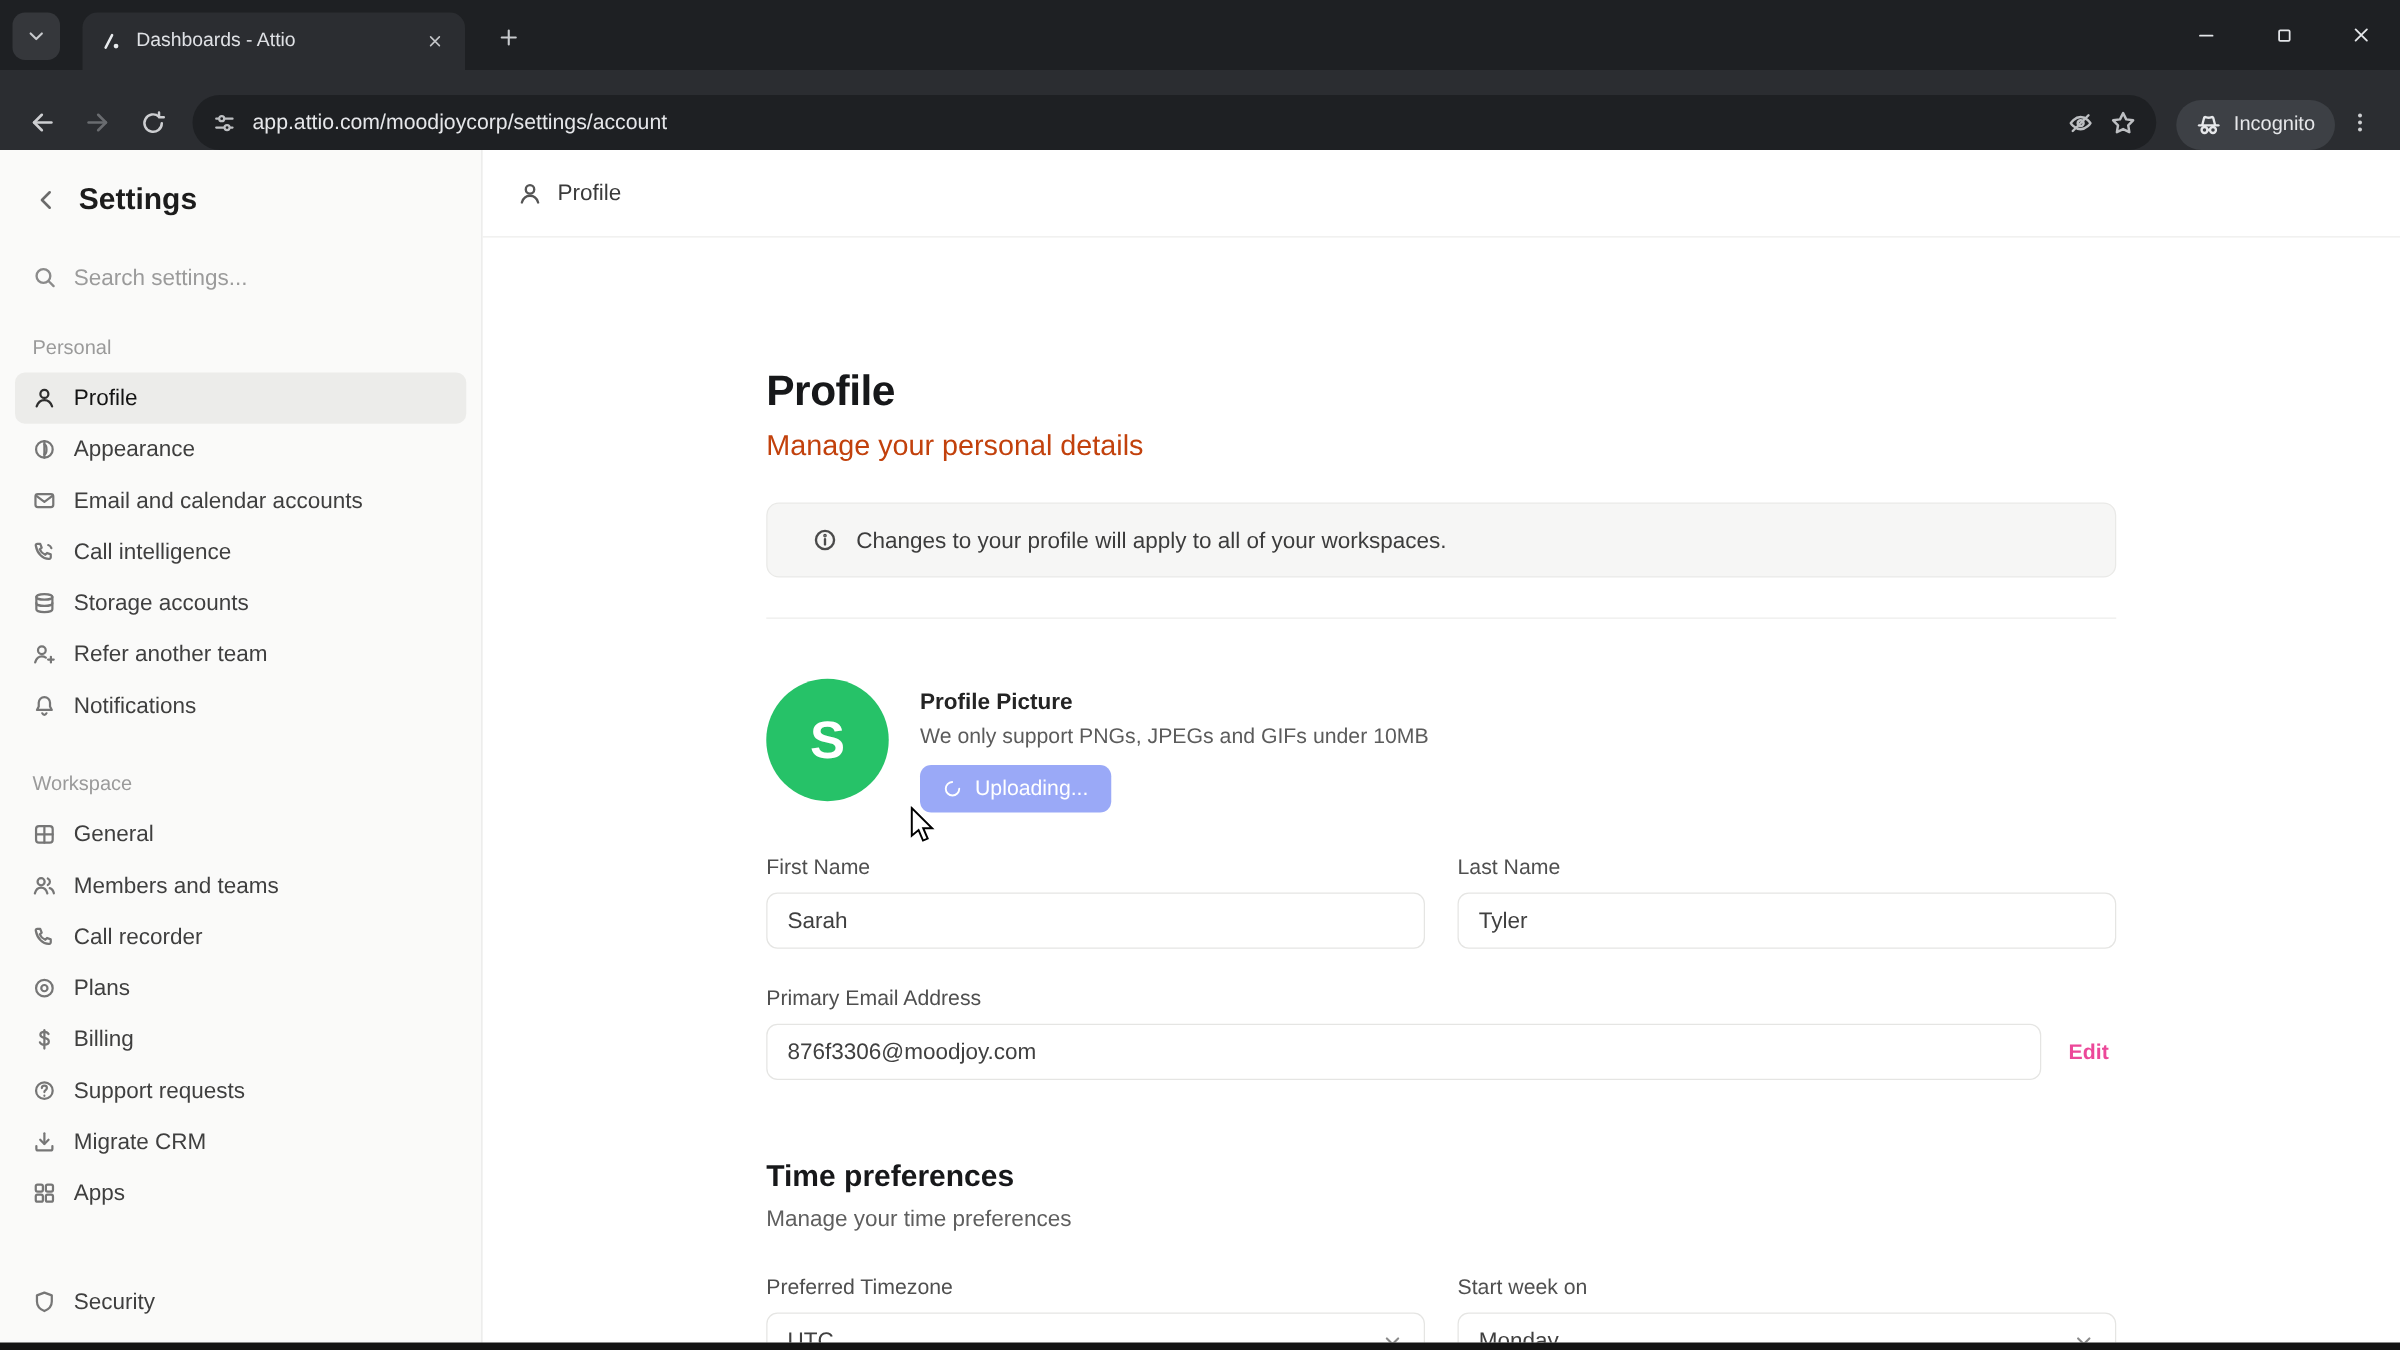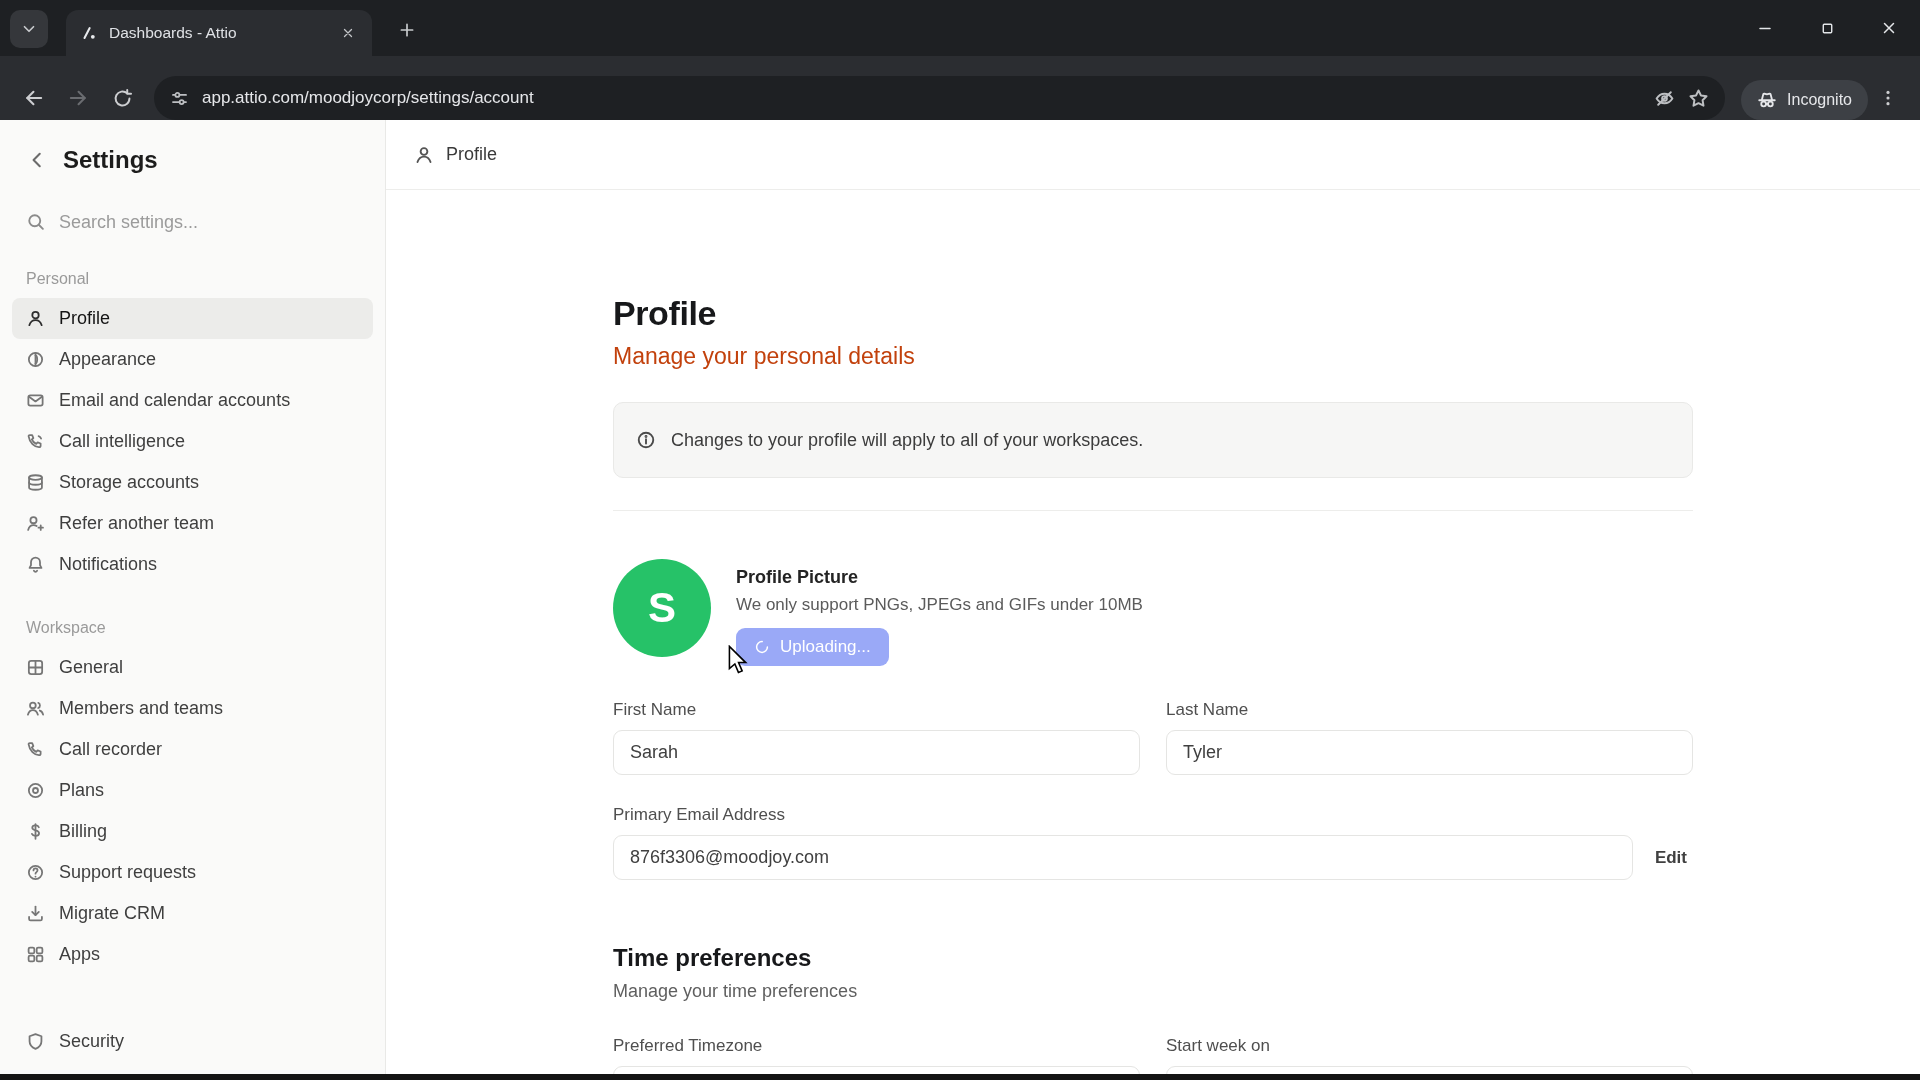--- a/index.html
+++ b/index.html
@@ -57,22 +57,22 @@
 
   .main { flex:1; position:relative; overflow:hidden; }
   .main-header { height:70px; border-bottom:1px solid #ededeb; display:flex; align-items:center; gap:12px;
     padding:0 28px; font-size:18px; color:#3a3a3a; font-weight:500; }
   .main-header .hic { color:#555; display:flex; }
 
   .content { width:1080px; margin:0 auto; padding-top:104px; }
   .page-title { margin:0; font-size:34px; font-weight:700; color:#17181a; letter-spacing:-.4px; }
   .page-sub { margin:10px 0 0; font-size:23px; color:#c2410c; }
 
-  .banner { margin-top:32px; height:76px; background:#f6f6f5; border:1px solid #e9e9e7; border-radius:10px;
-    display:flex; align-items:center; gap:15px; padding:0 22px; font-size:18px; color:#3c3c3c; }
+  .banner { margin-top:32px; height:60px; background:#f6f6f5; border:1px solid #e9e9e7; border-radius:10px;
+    display:flex; align-items:center; gap:15px; padding:0 36px; font-size:18px; color:#3c3c3c; }
   .banner .bic { color:#4a4a4a; display:flex; }
 
   .divider { margin-top:32px; border-top:1px solid #ededeb; }
 
   .pp-row { margin-top:48px; display:flex; gap:25px; }
   .avatar { width:98px; height:98px; border-radius:50%; background:#26c268; color:#fff;
     font-size:42px; font-weight:600; display:flex; align-items:center; justify-content:center; flex-shrink:0; }
   .pp-info { padding-top:8px; }
   .pp-label { font-size:18px; font-weight:700; color:#242424; }
   .pp-hint { margin-top:7px; font-size:17px; color:#5b5b5b; }
@@ -85,21 +85,21 @@
   .field { flex:1; }
   .field-label { display:block; font-size:17px; color:#4f4f4f; margin-bottom:10px; font-weight:500; }
   .input, .select { height:45px; border:1px solid #e5e5e3; border-radius:9px; background:#fff;
     display:flex; align-items:center; padding:0 16px; font-size:18px; color:#404040; }
   .select { justify-content:space-between; font-weight:500; }
   .select .cic { color:#8a8a8a; display:flex; }
 
   .email-row { margin-top:30px; display:flex; align-items:flex-end; gap:16px; }
   .email-field { flex:1; }
   .edit-btn { height:45px; border:none; background:none; padding:0 6px; font-size:17px; font-weight:600;
-    color:#404040; font-family:inherit; }
+    color:#ec4899; font-family:inherit; }
 
   .time-title { margin:64px 0 0; font-size:24px; font-weight:700; color:#17181a; }
   .time-sub { margin:9px 0 0; font-size:18px; color:#5f5f5f; }
 
   .bottom-strip { position:absolute; left:0; right:0; bottom:0; height:6px; background:#141414; }
 
   .cursor { position:absolute; left:727px; top:645px; z-index:50; pointer-events:none; }
 </style>
 </head>
 <body>

